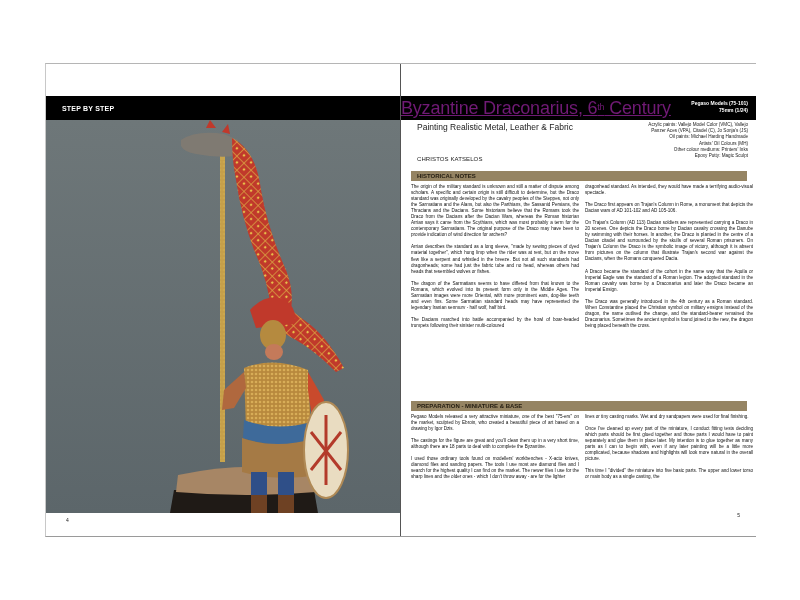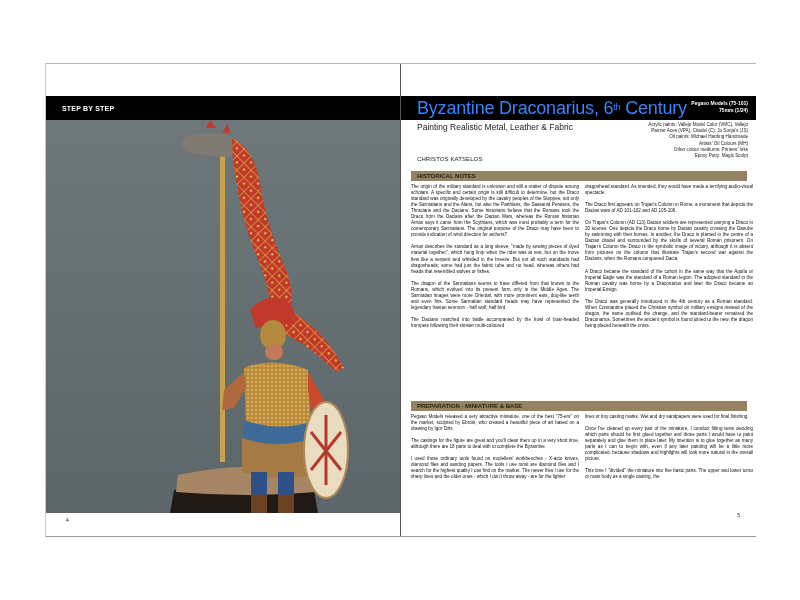--- a/index.html
+++ b/index.html
@@ -6,21 +6,21 @@
   body { width:800px; height:600px; background:#ffffff; position:relative; overflow:hidden; font-family:"Liberation Sans", sans-serif; }
   .spread { position:absolute; left:45px; top:63px; width:710px; height:472px; border-top:1px solid #b5b5b5; border-bottom:1px solid #9a9a9a; border-left:1px solid #c8c8c8; }
   .spine { position:absolute; left:354px; top:0; width:1px; height:472px; background:#555; }
   .topbar { position:absolute; left:0; top:32px; width:710px; height:24px; background:#000; }
   .left-page { position:absolute; left:0; top:0; width:354px; height:472px; }
   .section-tag { position:absolute; left:16px; top:41px; color:#fff; font-size:7px; font-weight:bold; letter-spacing:0.2px; }
   .photo { position:absolute; left:0; top:56px; width:354px; height:393px; background:linear-gradient(180deg,#6d7678 0%,#646e72 50%,#5d676b 100%); overflow:hidden; }
   .folio-left { position:absolute; left:20px; top:453px; font-size:5px; color:#222; }
 
   .right-page { position:absolute; left:355px; top:0; width:355px; height:472px; }
-  .title { position:absolute; left:16px; top:32px; color:#3b82f6; font-size:18px; line-height:24px; letter-spacing:-0.2px; white-space:nowrap; }
+  .title { position:absolute; left:0; top:32px; color:#701a75; font-size:18px; line-height:24px; letter-spacing:-0.2px; white-space:nowrap;text-decoration:underline; }
   .title sup { font-size:9px; vertical-align:top; position:relative; top:-1px; }
   .pub { position:absolute; right:8px; top:36px; color:#fff; font-size:5px; font-weight:bold; text-align:right; line-height:7px; }
   .subtitle { position:absolute; left:16px; top:58px; font-size:8.5px; color:#222; }
   .materials { position:absolute; right:8px; top:58px; width:180px; text-align:right; font-size:4.6px; line-height:6.2px; color:#222; }
   .author { position:absolute; left:16px; top:92px; font-size:6px; color:#222; letter-spacing:0.1px; }
   .section-head { position:absolute; left:10px; width:336px; height:10px; background:#958463; color:#231c10; font-size:6px; font-weight:bold; line-height:10px; padding-left:6px; box-sizing:border-box; }
   .col { position:absolute; width:168px; font-size:4.6px; line-height:6.05px; color:#111; text-align:justify; }
   .col p { margin:0 0 6px 0; }
   .folio-right { position:absolute; right:16px; top:448px; font-size:5px; color:#222; }
 </style>

